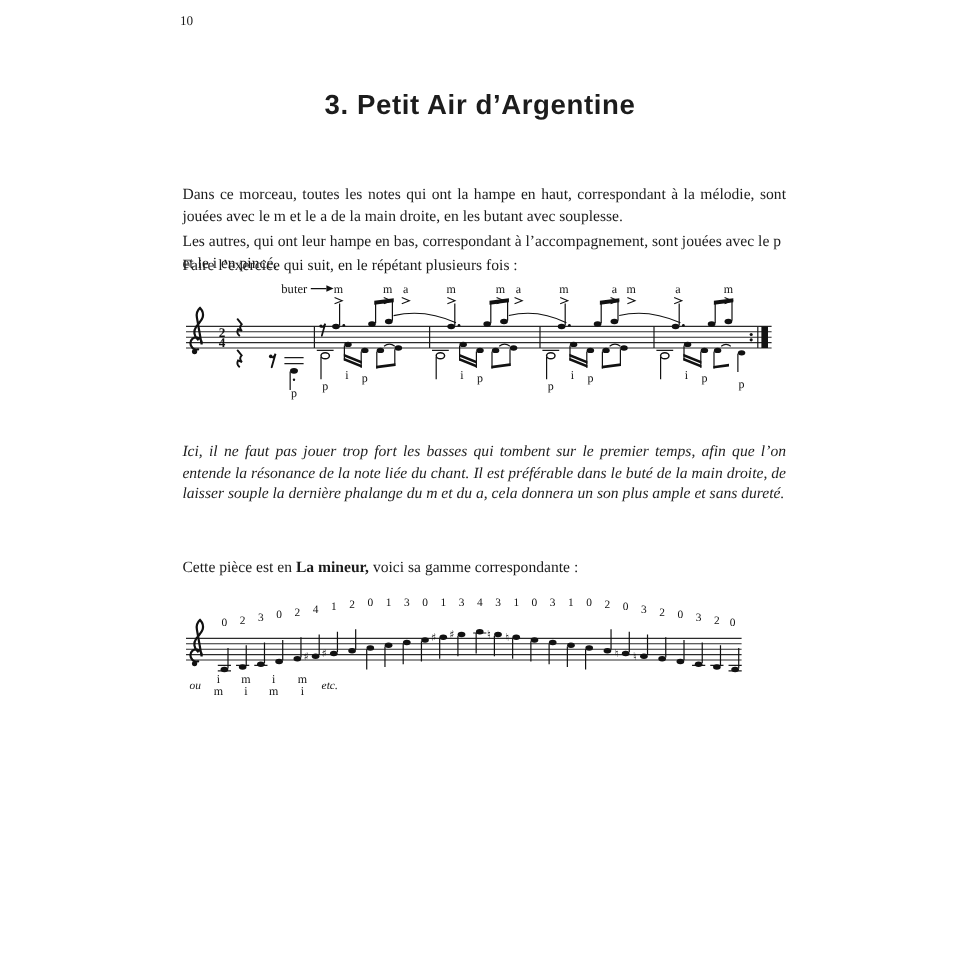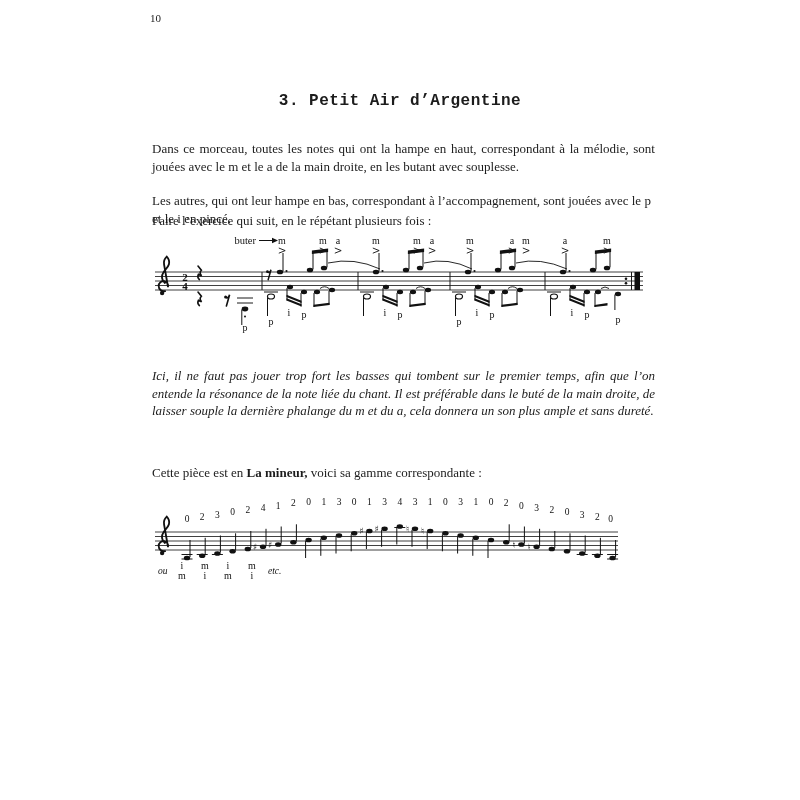--- a/index.html
+++ b/index.html
@@ -1,23 +1,23 @@
 <!DOCTYPE html>
 <html><head>
 <meta charset="utf-8">
 <style>
   html,body{margin:0;padding:0;}
   body{width:800px;height:800px;background:#ffffff;position:relative;overflow:hidden;
        font-family:"Liberation Serif", serif;color:#1c1c1c;}
   .abs{position:absolute;}
   #page-number{left:150px;top:12px;font-size:11px;}
-  #title{left:150px;top:92px;width:500px;text-align:center;
-         font-family:Liberation Mono, monospace;font-weight:700;font-size:16px;letter-spacing:.5px;}
+  #title{left:150px;top:74px;width:500px;text-align:center;
+         font-family:Liberation Sans, sans-serif;font-weight:700;font-size:23px;letter-spacing:.5px;}
   .para{left:152px;width:503px;font-size:13px;line-height:17.6px;text-align:justify;}
-  #p1{top:140px;}
+  #p1{top:153px;}
   #p2{top:192px;text-align:left;}
   #p3{top:212px;text-align:left;}
   #p4{top:367px;font-style:italic;}
   #p5{top:464px;text-align:left;}
   #p5 .bold{font-weight:700;}
   #footer{left:0;top:763px;width:731px;text-align:center;font-size:11.5px;margin-top:36px;}
   svg{position:absolute;}
   #staff1{left:140px;top:228px;}
   #staff2{left:140px;top:495px;}
   .sl{stroke:#2a2a2a;stroke-width:0.9;}

